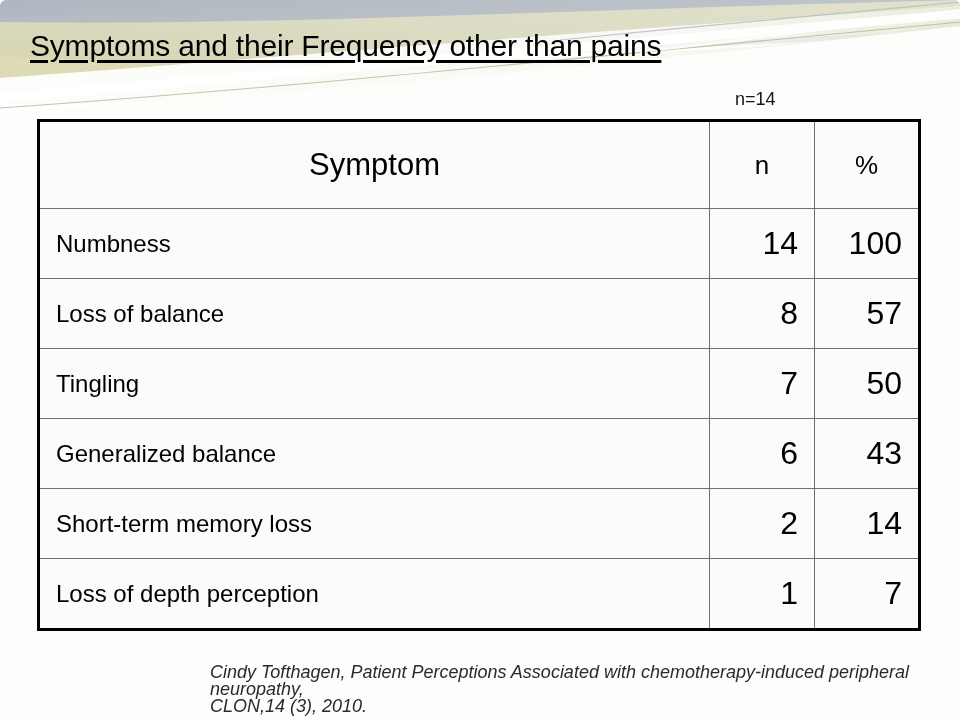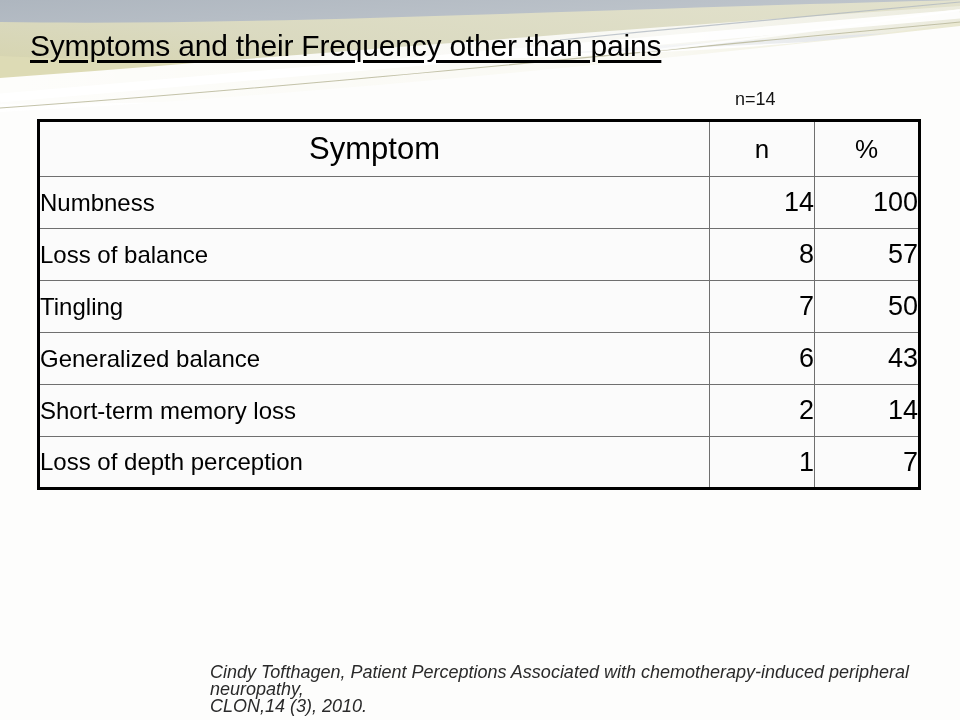--- a/index.html
+++ b/index.html
@@ -17,20 +17,21 @@
   }
 
   #slide {
     position: absolute;
     left: 0;
     top: 0;
     width: 960px;
     height: 720px;
     background: #fdfdfc;
     overflow: hidden;
+    border-radius: 6px;
   }
 
   
   #ribbon {
     position: absolute;
     left: 0;
     top: 0;
     width: 960px;
     height: 132px;
     pointer-events: none;
@@ -79,21 +80,21 @@
     border: 3px solid #000000;
     table-layout: fixed;
   }
   table.symptom-table col.c-sym { width: 671px; }
   table.symptom-table col.c-n   { width: 105px; }
   table.symptom-table col.c-pct { width: 105px; }
 
   table.symptom-table th,
   table.symptom-table td {
     border: 1px solid #6f6f6f;
-    padding: 0;
+    padding: 16px;
     color: #000000;
     background: #fbfbfb;
   }
 
   thead th {
     height: 54px;
     font-weight: normal;
     border-bottom: 1px solid #2b2b2b;
   }
   th.h-symptom {
@@ -110,21 +111,21 @@
   }
 
   tbody tr { height: 52px; }
   td.cell-symptom {
     font-size: 24px;
     text-align: left;
     vertical-align: middle;
     padding-left: 10px;
   }
   td.cell-n, td.cell-pct {
-    font-size: 27px;
+    font-size: 32px;
     text-align: right;
     vertical-align: middle;
     padding-right: 14px;
   }
 
   
   #citation {
     position: absolute;
     left: 210px;
     top: 664px;

